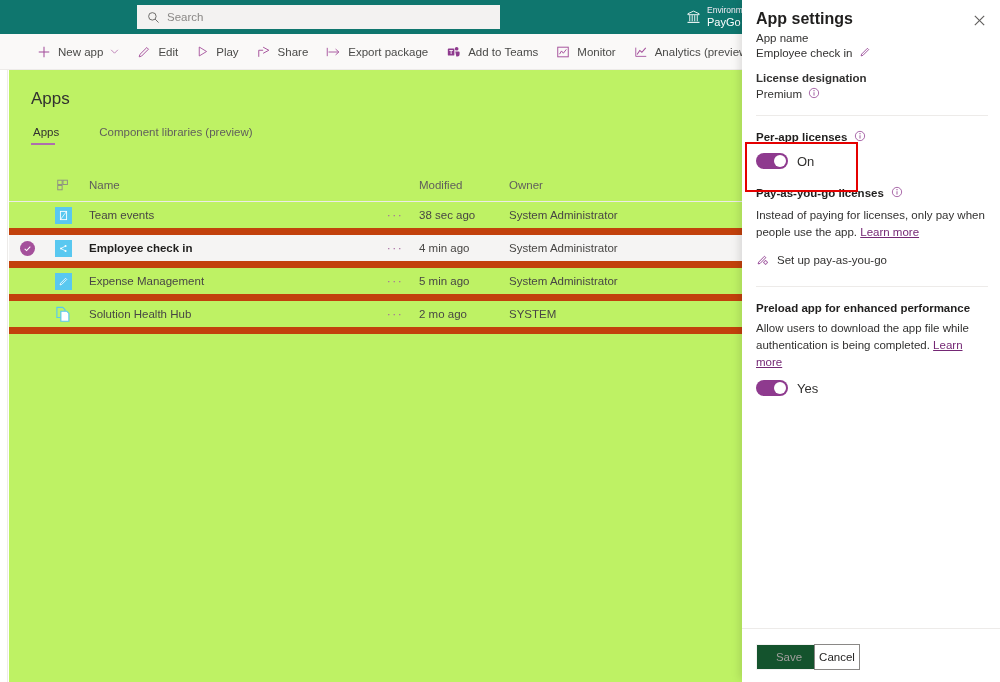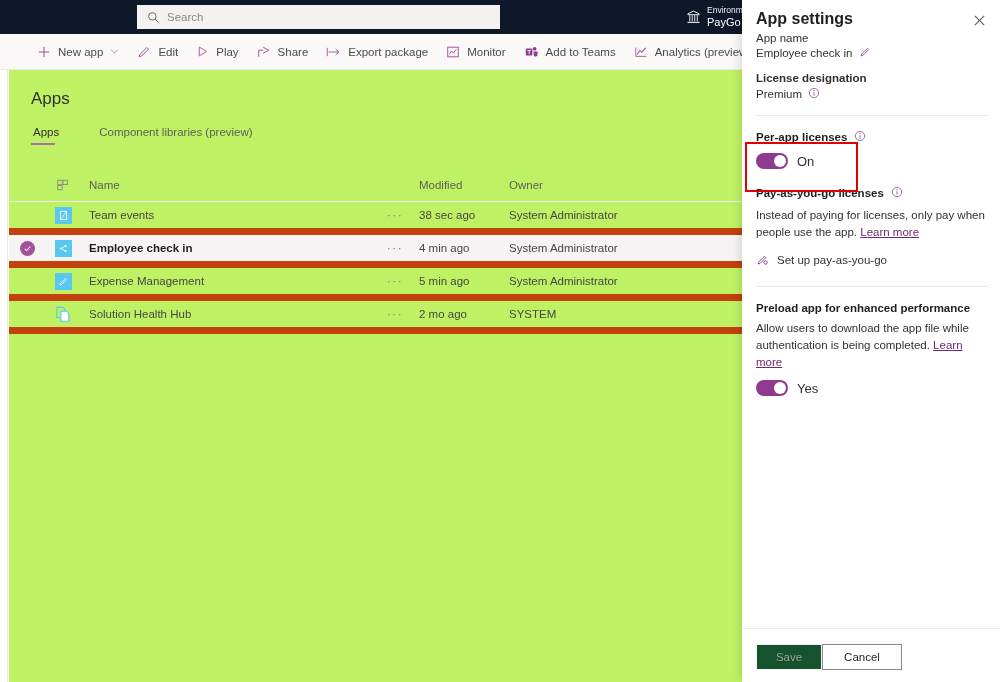--- a/index.html
+++ b/index.html
@@ -9,21 +9,21 @@
     font-family: "Liberation Sans", sans-serif;
     background: #ffffff;
     overflow: hidden;
     position: relative;
     color: #323130;
   }
 
   
   #app-header {
     position: absolute; top: 0; left: 0; width: 1000px; height: 34px;
-    background: #0f172a;
+    background: #0f766e;
     display: flex; align-items: center; text-decoration: underline;
   }
   #search-box {
     position: absolute; left: 137px; top: 5px; width: 363px; height: 24px;
     background: #f3f2f1; border: none;
     display: flex; align-items: center; padding-left: 10px;
   }
   #search-box .mag { width: 13px; height: 13px; flex: 0 0 auto; margin-right: 7px; }
   #search-box .ph { font-size: 11.5px; color: #8a8886; }
 
@@ -167,21 +167,21 @@
   #panel-footer {
     position: absolute; left: 0; bottom: 0; width: 258px; height: 54px;
     border-top: 1px solid #edebe9; background: #fff;
   }
   .btn {
     position: absolute; top: 15px; height: 26px;
     font-size: 11.5px; font-family: "Liberation Sans", sans-serif;
     display: flex; align-items: center; justify-content: center;
   }
   #save-button   { left: 14px; width: 66px; background: #14532d; color: #a19f9d; border: 1px solid #f3f2f1; }
-  #cancel-button { left: 80px; width: 80px; background: #ffffff; color: #201f1e; border: 1px solid #8a8886; }
+  #cancel-button { left: 72px; width: 46px; background: #ffffff; color: #201f1e; border: 1px solid #8a8886; }
 </style>
 </head>
 <body>
 
 <div id="app-header">
   <div id="search-box">
     <svg class="mag" viewBox="0 0 16 16">
       <circle cx="6.6" cy="6.6" r="4.6" fill="none" stroke="#605e5c" stroke-width="1.1"></circle>
       <line x1="10" y1="10" x2="14.2" y2="14.2" stroke="#605e5c" stroke-width="1.1"></line>
     </svg>
@@ -242,36 +242,36 @@
   <div class="cmd">
     <svg width="15" height="14" viewBox="0 0 18 16">
       <line x1="1.5" y1="3" x2="1.5" y2="13" stroke="#a4509b" stroke-width="1.1"></line>
       <line x1="3" y1="8" x2="15" y2="8" stroke="#a4509b" stroke-width="1.1"></line>
       <polyline points="11.5,4.5 15.5,8 11.5,11.5" fill="none" stroke="#a4509b" stroke-width="1.1"></polyline>
     </svg>
     <span>Export package</span>
   </div>
 
   <div class="cmd">
-    <svg width="14" height="14" viewBox="0 0 16 16">
-      <rect x="2" y="2.5" width="12" height="11" fill="none" stroke="#a4509b" stroke-width="1.1"></rect>
-      <polyline points="4,10.5 6.3,6.8 8.4,9.4 11.8,5" fill="none" stroke="#a4509b" stroke-width="1.1"></polyline>
-    </svg>
-    <span>Monitor</span>
-  </div>
-
-  <div class="cmd">
     <svg width="15" height="14" viewBox="0 0 16 16">
       <rect x="1.5" y="4" width="7.5" height="8" rx="1" fill="#8e3a8e"></rect>
       <circle cx="11.6" cy="4.3" r="2.1" fill="#8e3a8e"></circle>
       <path d="M10 7.5 h4 a1 1 0 0 1 1 1 v2.2 a2.5 2.5 0 0 1 -2.5 2.5 h-1.3 Z" fill="#8e3a8e"></path>
       <line x1="3.3" y1="6.3" x2="7.3" y2="6.3" stroke="#fff" stroke-width="1"></line>
       <line x1="5.3" y1="6.3" x2="5.3" y2="10.4" stroke="#fff" stroke-width="1"></line>
     </svg>
     <span>Add to Teams</span>
+  </div>
+
+  <div class="cmd">
+    <svg width="14" height="14" viewBox="0 0 16 16">
+      <rect x="2" y="2.5" width="12" height="11" fill="none" stroke="#a4509b" stroke-width="1.1"></rect>
+      <polyline points="4,10.5 6.3,6.8 8.4,9.4 11.8,5" fill="none" stroke="#a4509b" stroke-width="1.1"></polyline>
+    </svg>
+    <span>Monitor</span>
   </div>
 
   <div class="cmd">
     <svg width="14" height="14" viewBox="0 0 16 16">
       <polyline points="2,13 2,3" fill="none" stroke="#a4509b" stroke-width="1"></polyline>
       <polyline points="2,13 14,13" fill="none" stroke="#a4509b" stroke-width="1"></polyline>
       <polyline points="3.5,10.8 6.6,6.2 9,8.3 13.4,3.2" fill="none" stroke="#a4509b" stroke-width="1.2"></polyline>
     </svg>
     <span>Analytics (preview)</span>
   </div>

